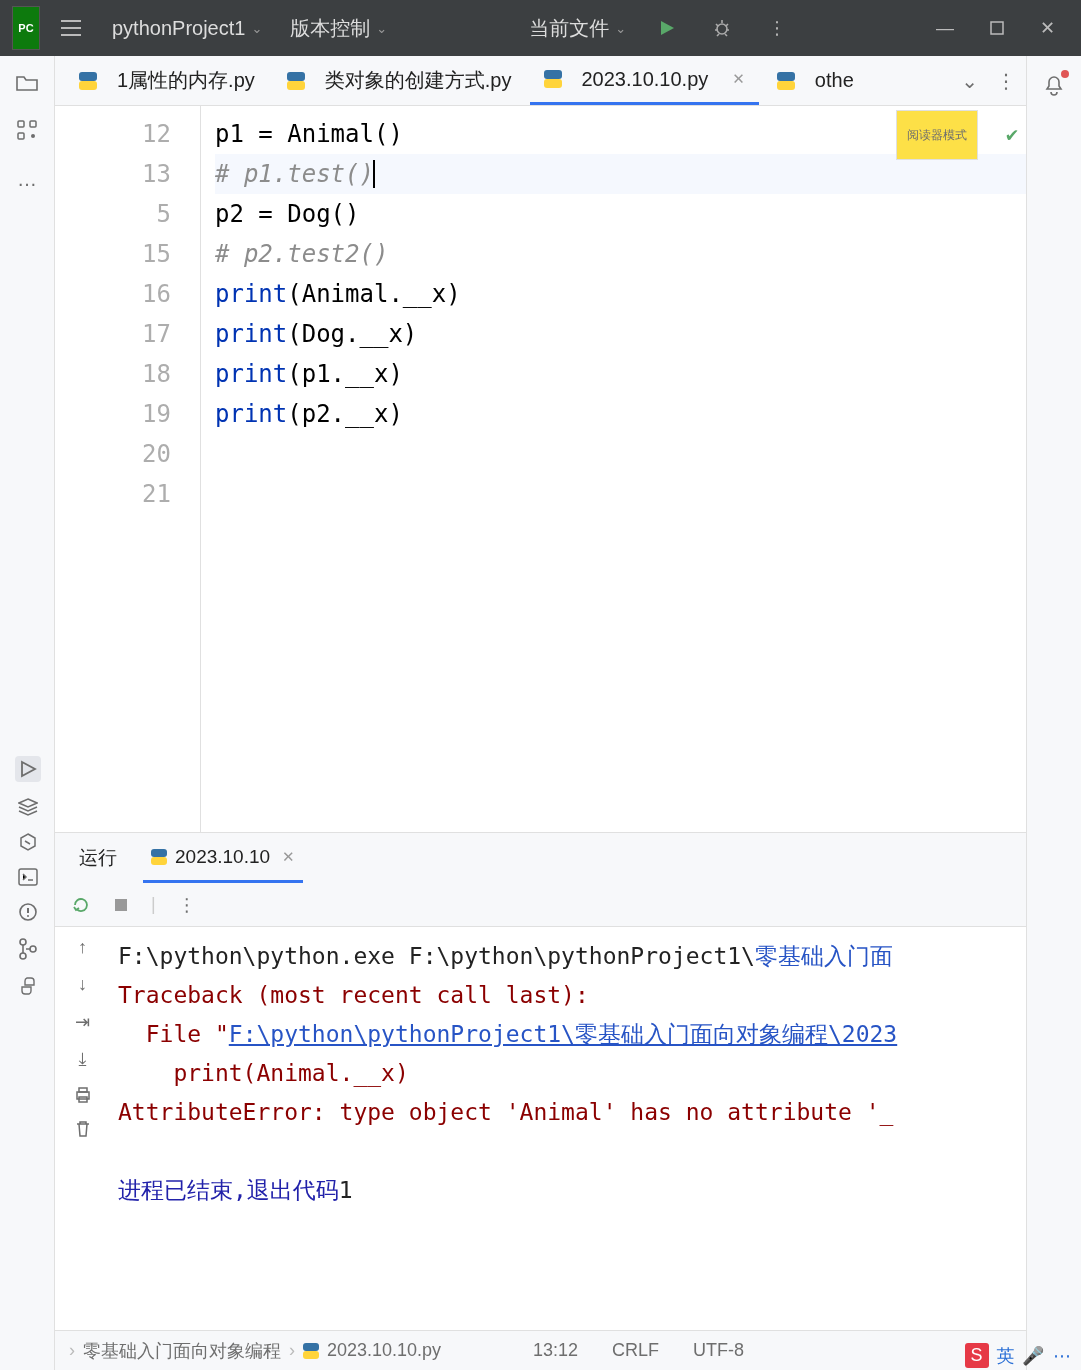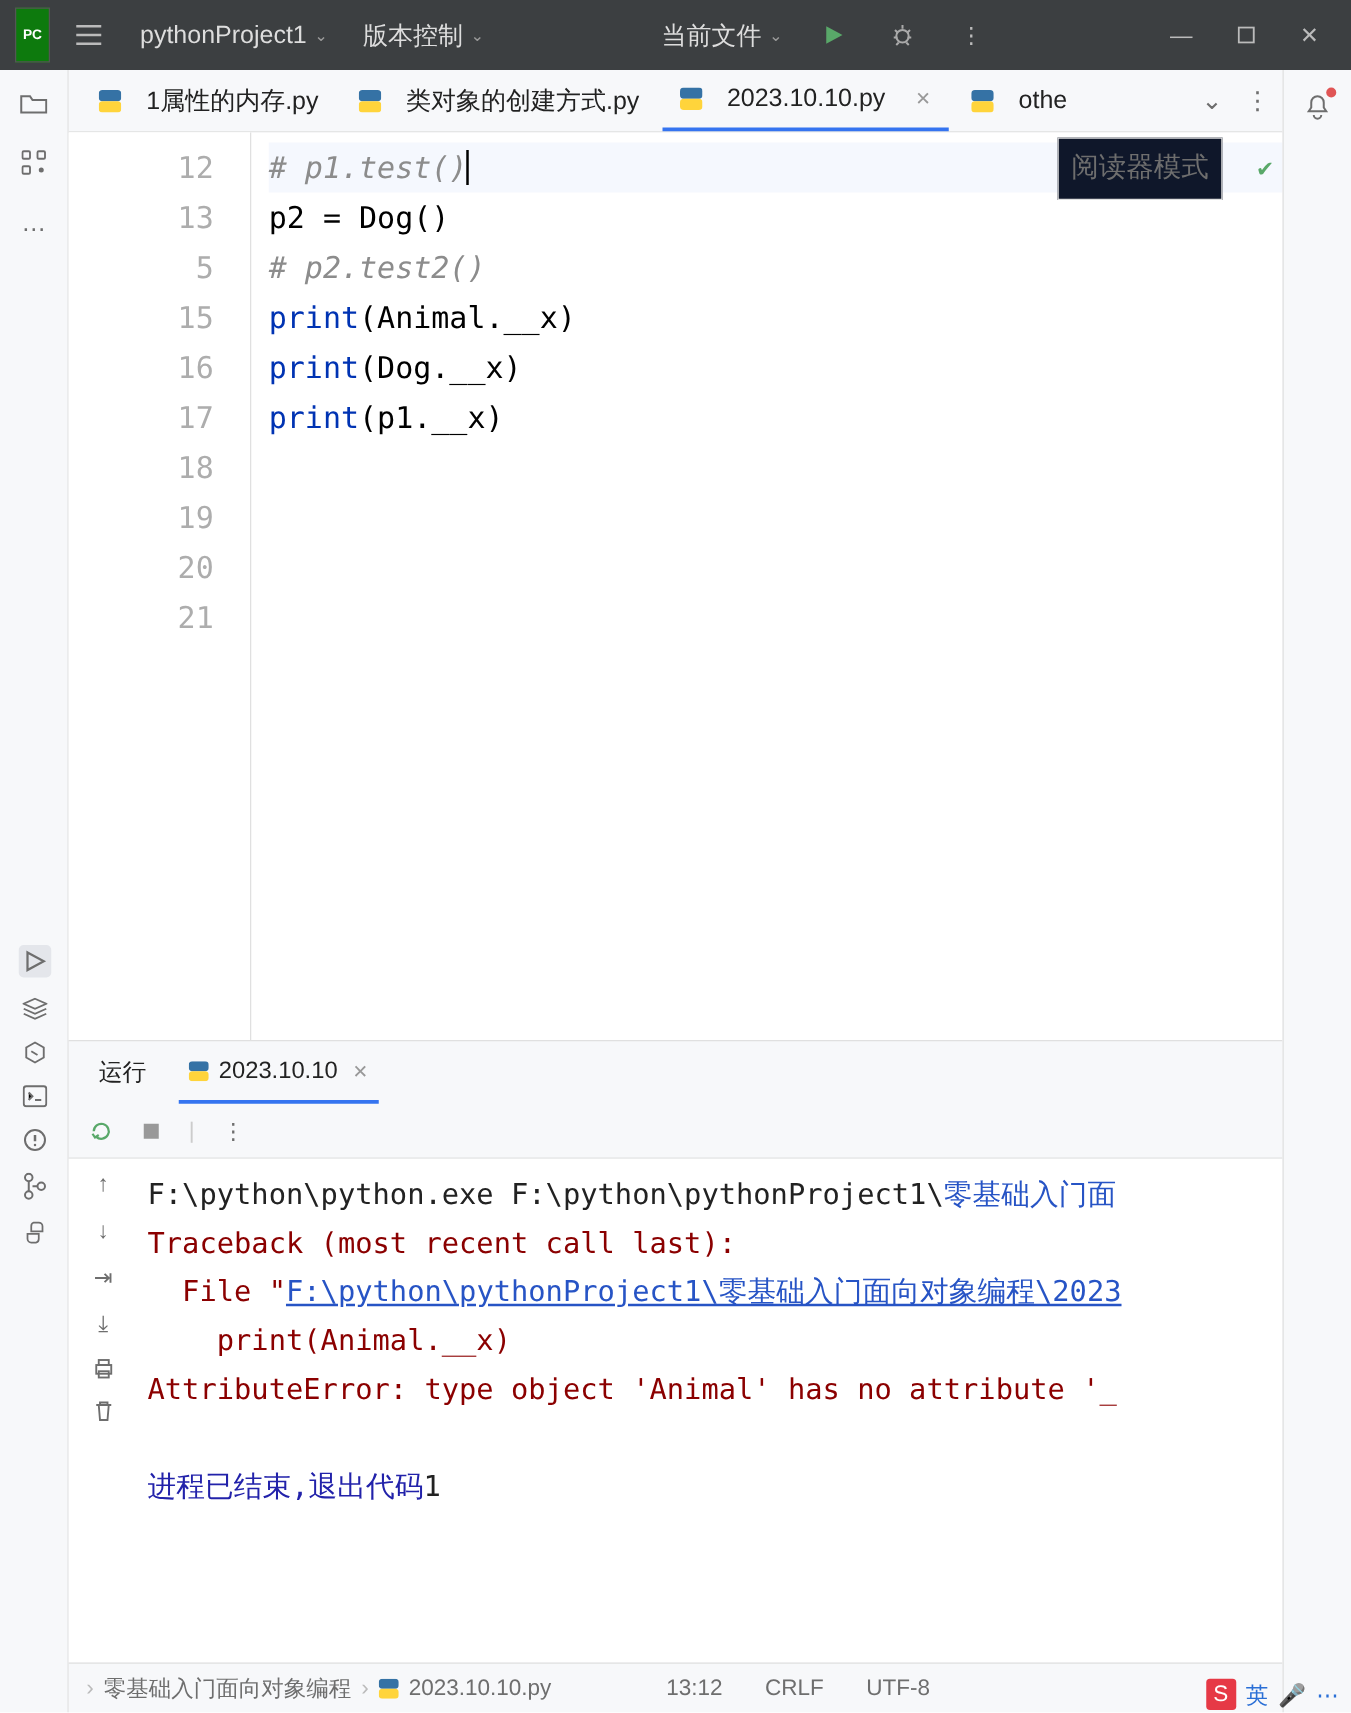--- a/index.html
+++ b/index.html
@@ -23,21 +23,21 @@
 .tab.active { border-bottom: 3px solid #3574f0; }
 .tab .py-ico { width: 18px; height: 18px; }
 .tab-close { color: #999; font-size: 15px; padding-left: 4px; }
 .tab-actions { margin-left: auto; display: flex; align-items: center; gap: 18px; color: #6e6e6e; font-size: 20px; }
 .editor-area { flex: 1; display: flex; background: #fff; position: relative; min-height: 0; }
 .gutter { width: 145px; background: #fff; padding-top: 8px; text-align: right; border-right: 1px solid transparent; }
 .ln { color: #adadad; font-family: "Consolas", monospace; font-size: 24px; line-height: 40px; padding-right: 28px; }
 .code { flex: 1; padding-top: 8px; font-family: "Consolas", monospace; font-size: 24px; line-height: 40px; border-left: 1px solid #e0e0e0; padding-left: 14px; position: relative; }
 .code-line { white-space: pre; }
 .code-line.cursor-line { background: #f5f8fe; }
-.reader-mode { position: absolute; top: 4px; right: 48px; background: #0f172a; border: 1px solid #e0e0e0; padding: 4px 10px; font-size: 22px; color: #6e6e6e; }
+.reader-mode { position: absolute; top: 4px; right: 48px; background: #fde047; border: 1px solid #e0e0e0; padding: 4px 10px; font-size: 12px; color: #6e6e6e; }
 .check-ico { position: absolute; top: 8px; right: 8px; color: #59a869; font-size: 20px; }
 .c-comment { color: #8c8c8c; font-style: italic; }
 .c-kw { color: #0033b3; }
 .cursor { border-left: 2px solid #000; display: inline-block; height: 28px; vertical-align: text-bottom; margin-left: -1px; }
 .tool-panel { border-top: 1px solid #e0e0e0; background: #f7f8fa; display: flex; flex-direction: column; }
 .tool-tabs { height: 50px; display: flex; align-items: center; padding: 0 16px; gap: 18px; font-size: 19px; color: #222; }
 .tool-tab { display: flex; align-items: center; gap: 8px; padding: 0 8px; height: 100%; }
 .tool-tab.active { border-bottom: 3px solid #3574f0; }
 .tool-toolbar { height: 44px; display: flex; align-items: center; padding: 0 16px; gap: 22px; color: #6e6e6e; font-size: 18px; border-bottom: 1px solid #e0e0e0; }
 .run-body { display: flex; flex: 1; background: #fff; min-height: 0; }
@@ -212,28 +212,30 @@
           <div class="ln">16</div>
           <div class="ln">17</div>
           <div class="ln">18</div>
           <div class="ln">19</div>
           <div class="ln">20</div>
           <div class="ln">21</div>
         </div>
       <div class="code" id="code">
         <div class="reader-mode">阅读器模式</div>
         <div class="check-ico">✔</div>
+      <div class="code-line">p1 = Animal()</div>
           <div class="code-line cursor-line"><span class="c-comment"># p1.test()</span><span class="cursor"></span></div>
           <div class="code-line"></div>
           <div class="code-line">p2 = Dog()</div>
           <div class="code-line"><span class="c-comment"># p2.test2()</span></div>
           <div class="code-line"></div>
           <div class="code-line"><span class="c-kw">print</span>(Animal.__x)</div>
           <div class="code-line"><span class="c-kw">print</span>(Dog.__x)</div>
           <div class="code-line"><span class="c-kw">print</span>(p1.__x)</div>
+          <div class="code-line"><span class="c-kw">print</span>(p2.__x)</div>
         </div>
     </div>
 
     <div class="tool-panel" style="height:498px;">
       <div class="tool-tabs">
         <div class="tool-tab">运行</div>
         <div class="tool-tab active">
           <svg width="16" height="16">
               <rect width="16" height="8" rx="3" fill="#3572A5"></rect>
               <rect y="8" width="16" height="8" rx="3" fill="#FFD43B"></rect>

